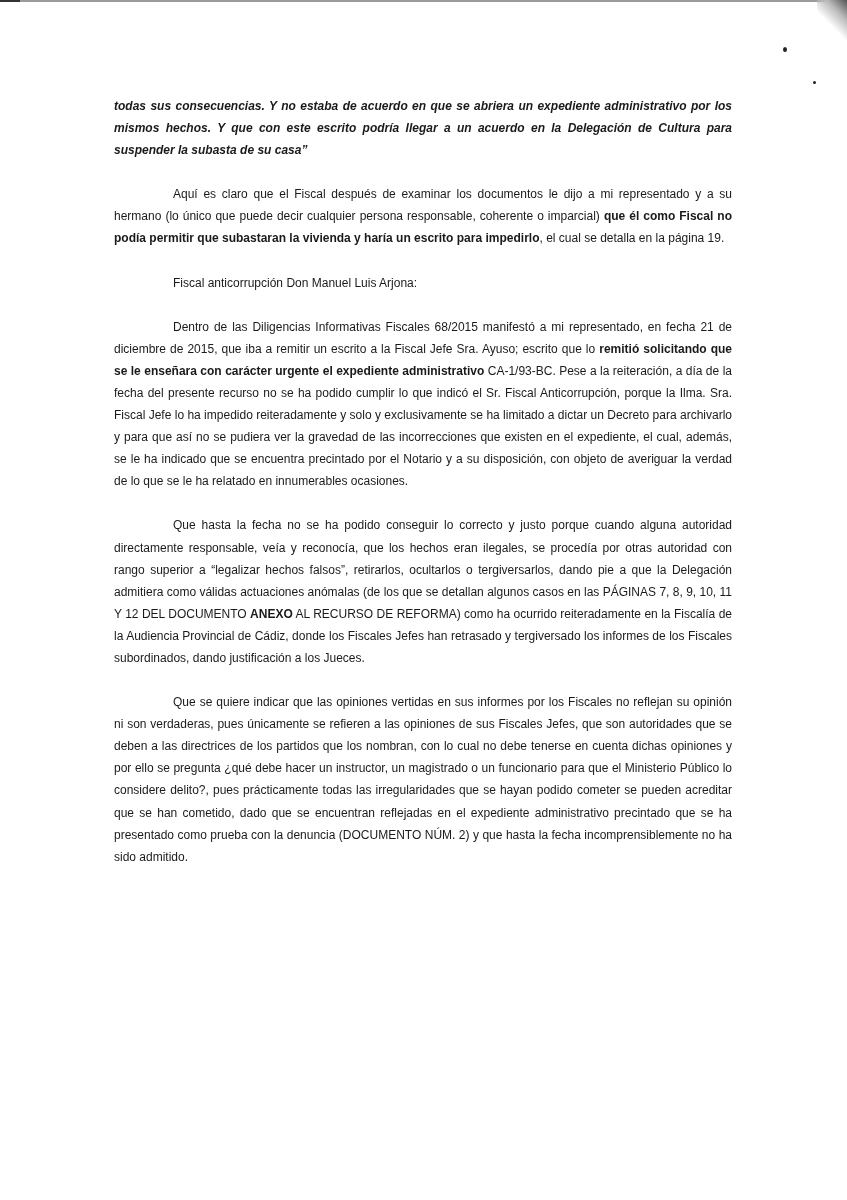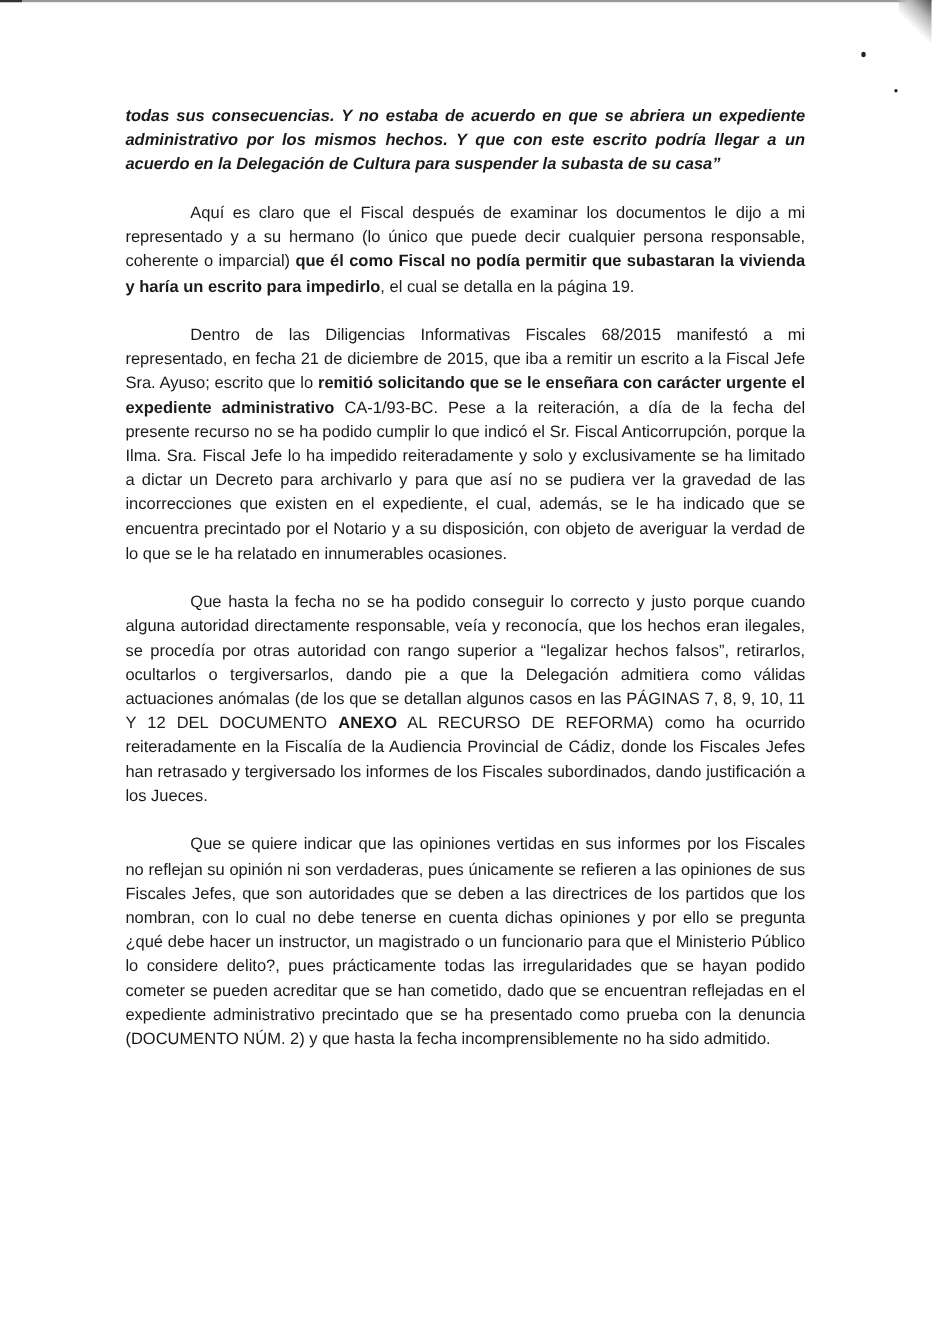--- a/index.html
+++ b/index.html
@@ -9,41 +9,42 @@
   }
   .top-edge { position: absolute; left: 0; top: 0; width: 847px; height: 2px; background: #9a9a9a; }
   .top-edge-dark { position: absolute; left: 0; top: 0; width: 20px; height: 2px; background: #333; }
   .corner-shadow {
     position: absolute; right: 0; top: 0; width: 30px; height: 40px;
     background: linear-gradient(225deg, #555 0%, #bbb 30%, rgba(255,255,255,0) 60%);
   }
   .speck { position: absolute; background: #222; border-radius: 50%; }
   .page {
     position: absolute; left: 114px; top: 95px; width: 618px;
-    font-size: 15px; line-height: 22.1px; text-align: justify;
+    font-size: 12px; line-height: 22.1px; text-align: justify;
   }
   .para { margin: 0 0 22px 0; }
   .indent { text-indent: 59px; }
   .quote { font-weight: bold; font-style: italic; }
   b { font-weight: bold; }
 </style>
 </head>
 <body>
 
 <div class="top-edge"></div>
 <div class="top-edge-dark"></div>
 <div class="corner-shadow"></div>
 <div class="speck" style="left:783px; top:47px; width:4px; height:5px;"></div>
 <div class="speck" style="left:813px; top:81px; width:3px; height:3px;"></div>
 
 <div class="page">
   <p class="para quote">todas sus consecuencias. Y no estaba de acuerdo en que se abriera un expediente administrativo por los mismos hechos. Y que con este escrito podría llegar a un acuerdo en la Delegación de Cultura para suspender la subasta de su casa”</p>
 
   <p class="para indent"><span>Aquí es claro que el Fiscal después de examinar los documentos le dijo a mi representado y a su hermano (lo único que puede decir cualquier persona responsable, coherente o imparcial) </span><b>que él como Fiscal no podía permitir que subastaran la vivienda y haría un escrito para impedirlo</b><span>, el cual se detalla en la página 19.</span></p>
 
+  <p class="para indent">Fiscal anticorrupción Don Manuel Luis Arjona:</p>
 
   <p class="para indent"><span>Dentro de las Diligencias Informativas Fiscales 68/2015 manifestó a mi representado, en fecha 21 de diciembre de 2015, que iba a remitir un escrito a la Fiscal Jefe Sra. Ayuso; escrito que lo </span><b>remitió solicitando que se le enseñara con carácter urgente el expediente administrativo</b><span> CA-1/93-BC. Pese a la reiteración, a día de la fecha del presente recurso no se ha podido cumplir lo que indicó el Sr. Fiscal Anticorrupción, porque la Ilma. Sra. Fiscal Jefe lo ha impedido reiteradamente y solo y exclusivamente se ha limitado a dictar un Decreto para archivarlo y para que así no se pudiera ver la gravedad de las incorrecciones que existen en el expediente, el cual, además, se le ha indicado que se encuentra precintado por el Notario y a su disposición, con objeto de averiguar la verdad de lo que se le ha relatado en innumerables ocasiones.</span></p>
 
   <p class="para indent"><span>Que hasta la fecha no se ha podido conseguir lo correcto y justo porque cuando alguna autoridad directamente responsable, veía y reconocía, que los hechos eran ilegales, se procedía por otras autoridad con rango superior a “legalizar hechos falsos”, retirarlos, ocultarlos o tergiversarlos, dando pie a que la Delegación admitiera como válidas actuaciones anómalas (de los que se detallan algunos casos en las PÁGINAS 7, 8, 9, 10, 11 Y 12 DEL DOCUMENTO </span><b>ANEXO</b><span> AL RECURSO DE REFORMA) como ha ocurrido reiteradamente en la Fiscalía de la Audiencia Provincial de Cádiz, donde los Fiscales Jefes han retrasado y tergiversado los informes de los Fiscales subordinados, dando justificación a los Jueces.</span></p>
 
   <p class="para indent">Que se quiere indicar que las opiniones vertidas en sus informes por los Fiscales no reflejan su opinión ni son verdaderas, pues únicamente se refieren a las opiniones de sus Fiscales Jefes, que son autoridades que se deben a las directrices de los partidos que los nombran, con lo cual no debe tenerse en cuenta dichas opiniones y por ello se pregunta ¿qué debe hacer un instructor, un magistrado o un funcionario para que el Ministerio Público lo considere delito?, pues prácticamente todas las irregularidades que se hayan podido cometer se pueden acreditar que se han cometido, dado que se encuentran reflejadas en el expediente administrativo precintado que se ha presentado como prueba con la denuncia (DOCUMENTO NÚM. 2) y que hasta la fecha incomprensiblemente no ha sido admitido.</p>
 
 </div>
 
 </body></html>

